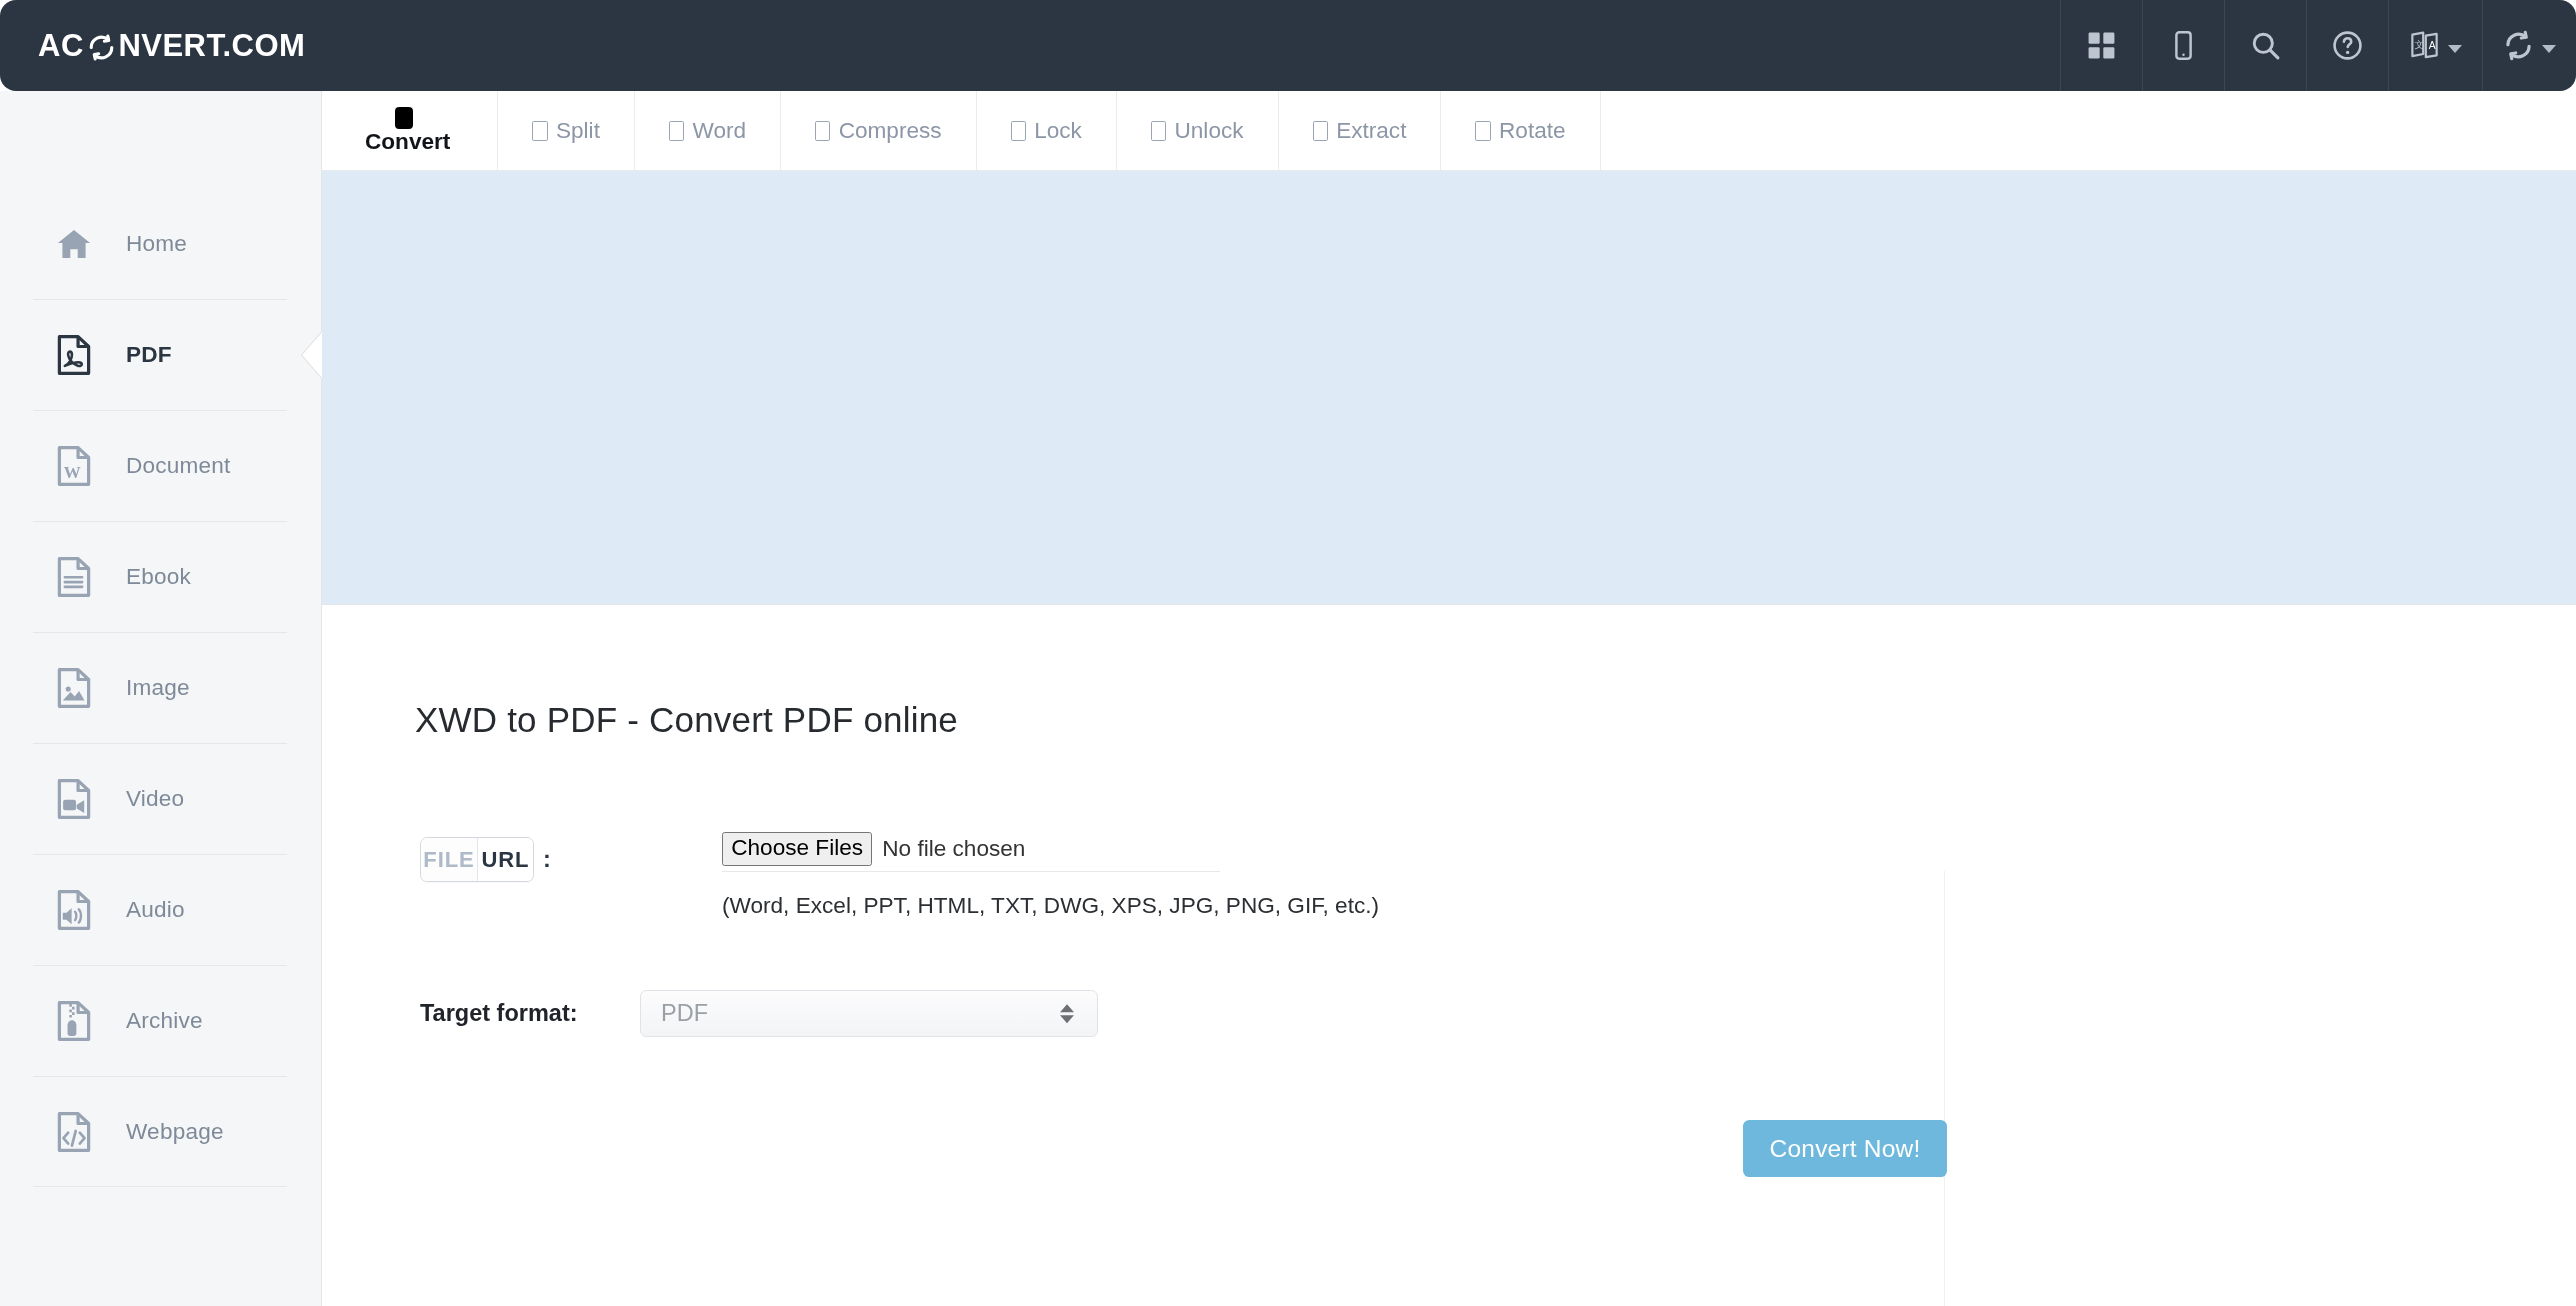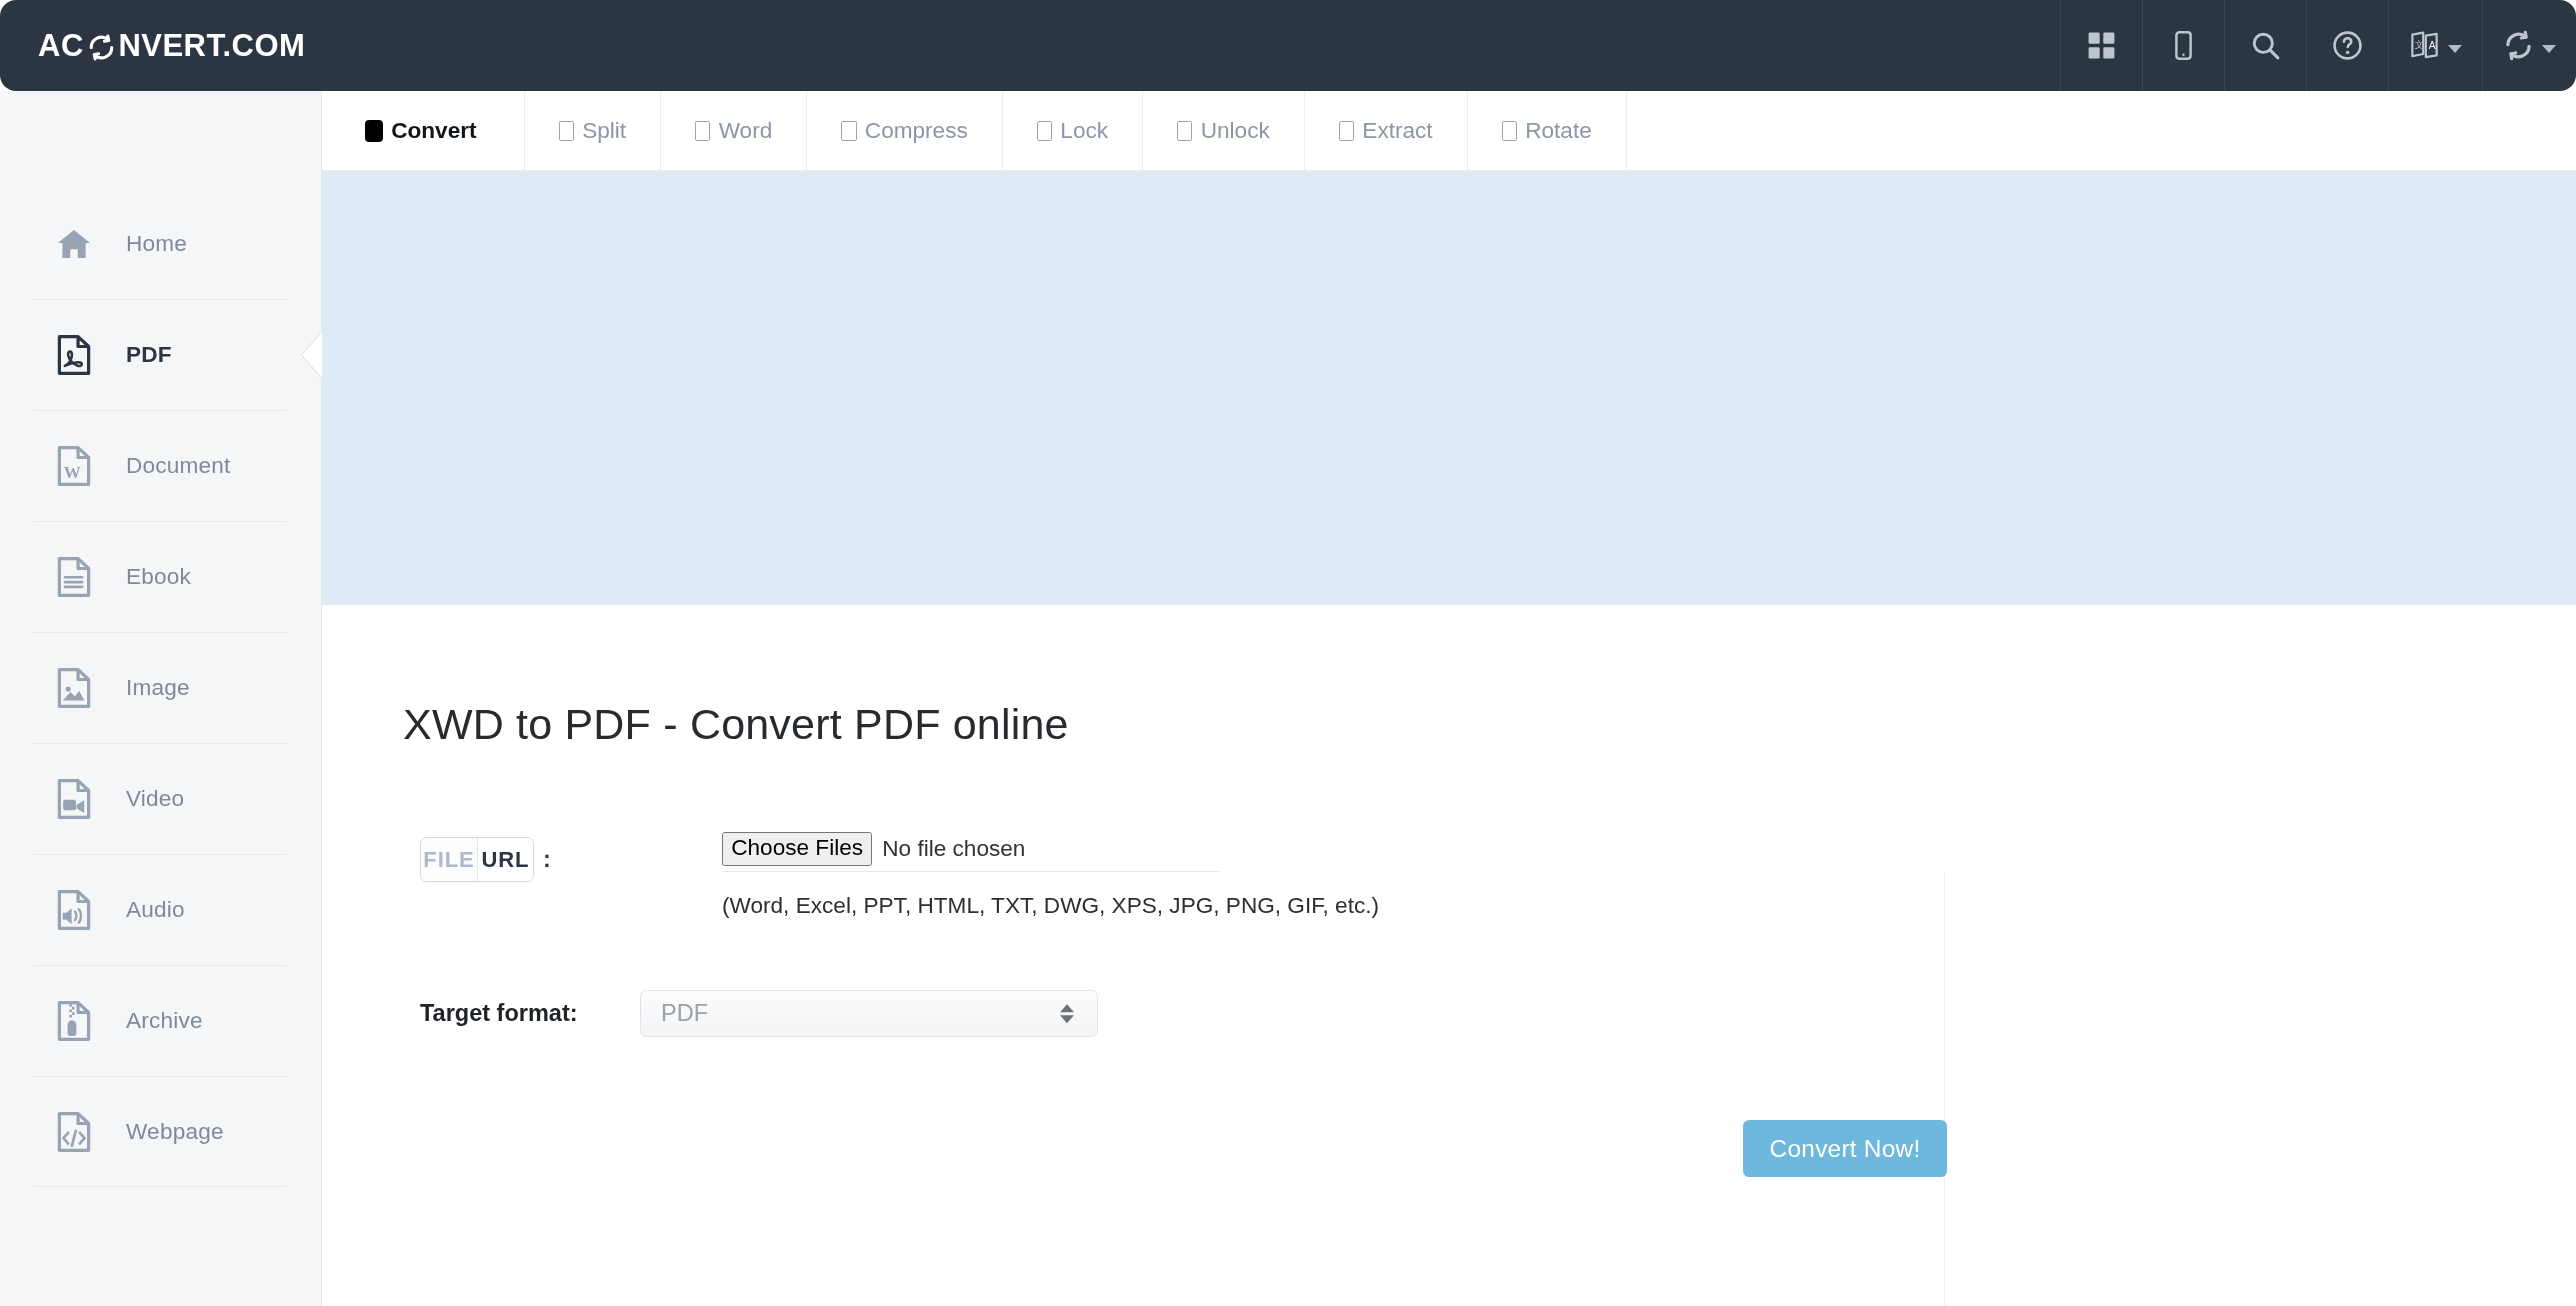--- a/index.html
+++ b/index.html
@@ -155,20 +155,21 @@
     width: 15.4px; height: 20px;
     border: 1.8px solid #9aa4b2;
     border-radius: 1.8px;
     margin-right: 8.2px;
     position: relative;
     top: 0.9px;
   }
   .tab.active {
     color: #111418;
     font-weight: bold;
+    flex-direction: column;
   }
   .tab.active .tab-box {
     background: #000000;
     border-color: #000000;
     border-radius: 3.6px;
     width: 18px; height: 22px;
   }
   .tab:first-child { padding: 0 47px 0 43px; }
 
   
@@ -183,22 +184,22 @@
   
   .content {
     position: absolute;
     top: 606px; left: 322px;
     width: 2254px;
     height: 700px;
     background: #ffffff;
   }
   .page-title {
     position: absolute;
-    left: 81px; top: 94px;
-    font-size: 43px;
+    left: 93px; top: 94px;
+    font-size: 35px;
     color: #272b30;
     font-weight: normal;
     letter-spacing: 0.2px;
     white-space: nowrap;
   }
   .vdivider {
     position: absolute;
     left: 1622px; top: 265px;
     width: 0.9px; height: 435px;
     background: #f0f0f0;

